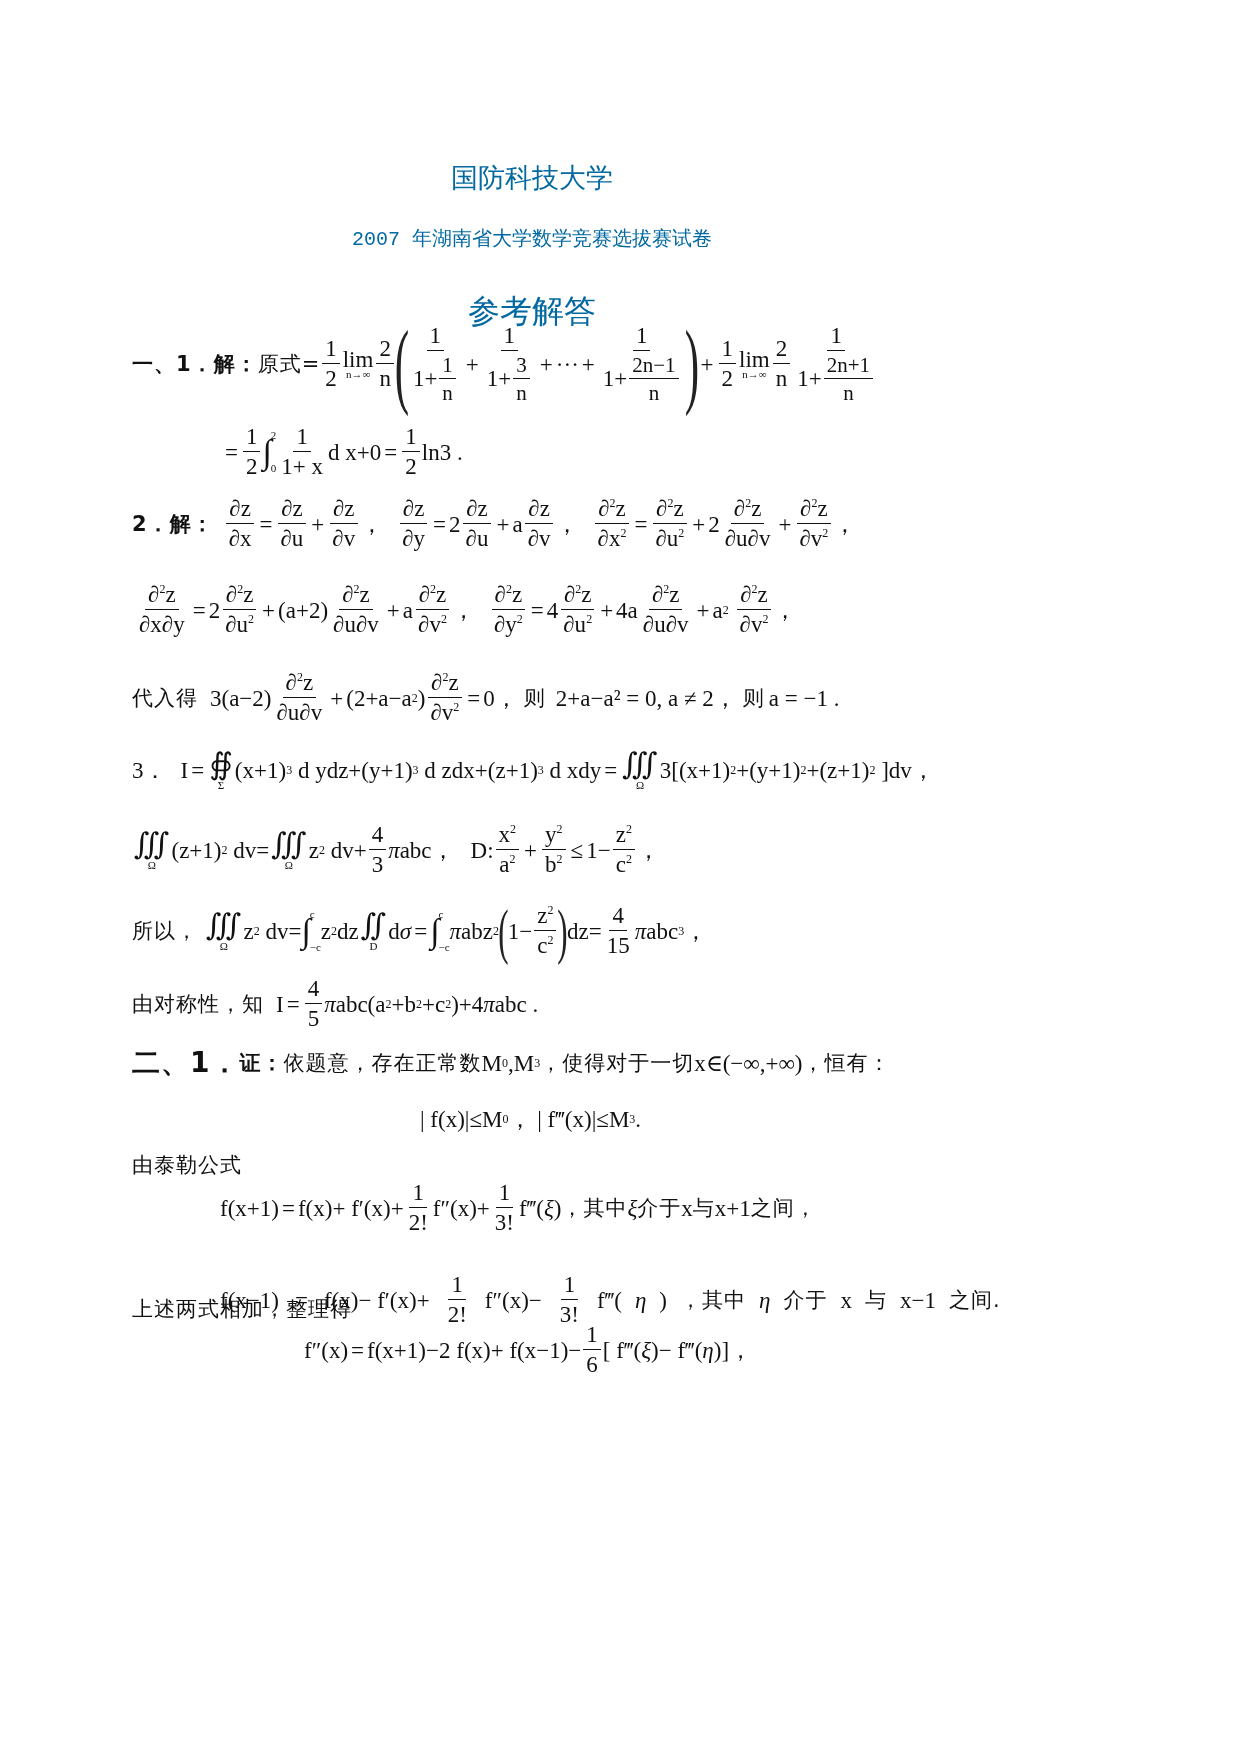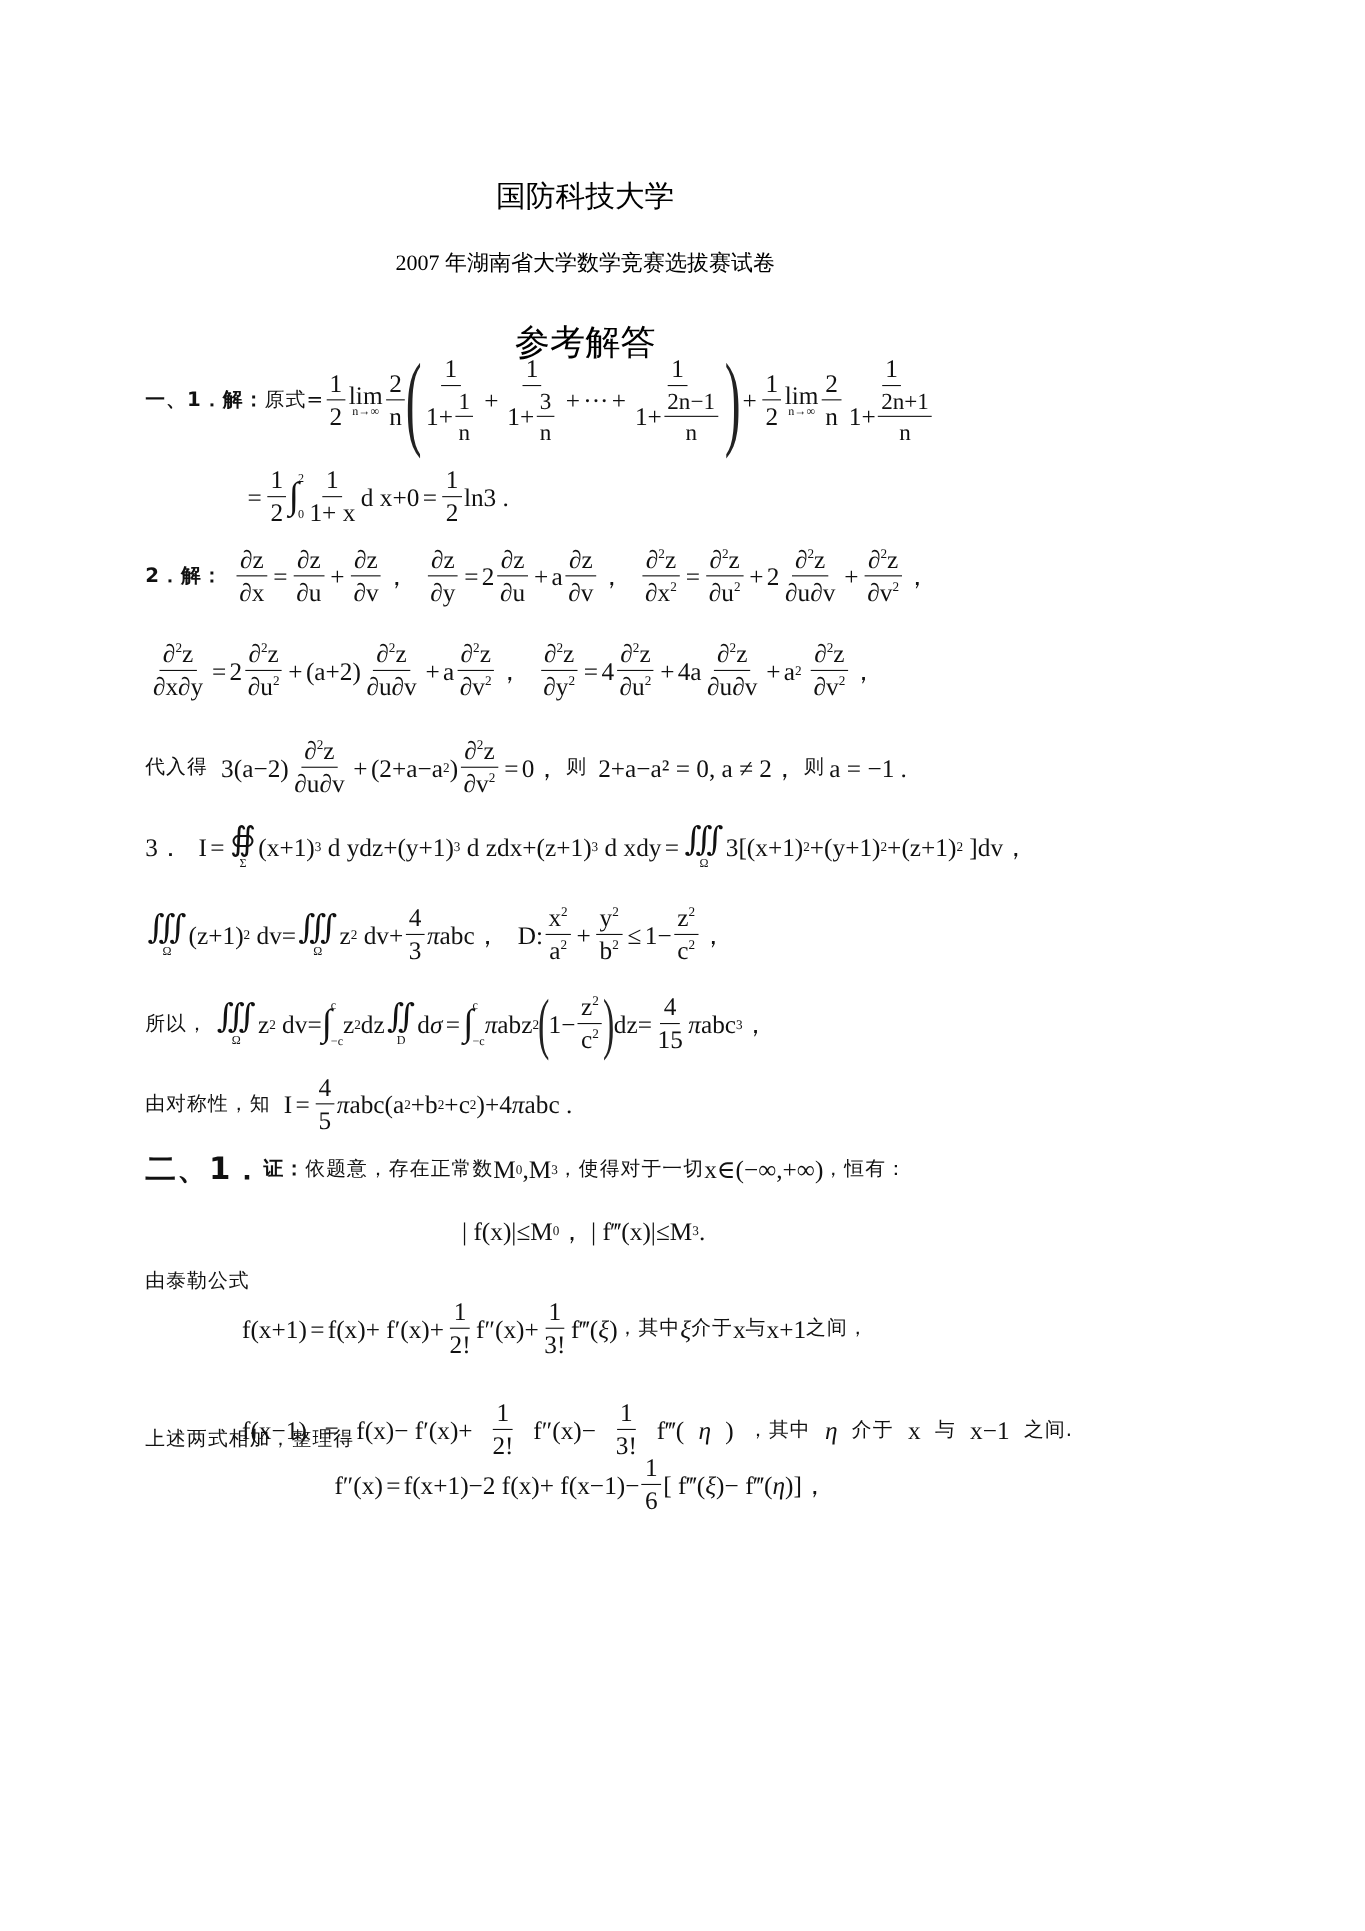--- a/index.html
+++ b/index.html
@@ -1,26 +1,26 @@
 <!DOCTYPE html>
 <html><head>
 <meta charset="utf-8">
 <style>
   html, body { margin: 0; padding: 0; background: #ffffff; }
   body { width: 1241px; height: 1755px; position: relative; overflow: hidden;
          font-family: "Liberation Serif", "DejaVu Serif", serif; color: #111; }
   .page { position: absolute; left: 0; top: 0; width: 1241px; height: 1755px; }
   .title { position: absolute; left: 0; width: 1064px; text-align: center;
-           font-family: Liberation Serif, serif; color: #000000; }
+           font-family: Liberation Mono, monospace; color: #0369a1; }
   .t1 { top: 160px; font-size: 27px; }
   .t2 { top: 225px; font-size: 20px; }
   .t3 { top: 290px; font-size: 32px; }
   .line { position: absolute; display: flex; align-items: center; white-space: nowrap;
           font-size: 23px; line-height: 1; }
-  .cjk { font-family: "DejaVu Sans", sans-serif; font-size: 18px; letter-spacing: 1px; }
+  .cjk { font-family: "DejaVu Sans", sans-serif; font-size: 21px; letter-spacing: 1px; }
   .bold { font-weight: bold; }
   .frac { display: inline-flex; flex-direction: column; align-items: center; vertical-align: middle;
           margin: 0 2px; }
   .frac > .num { padding: 0 3px 2px 3px; border-bottom: 1.6px solid #111; line-height: 1.05; text-align:center; }
   .frac > .den { padding: 3px 3px 0 3px; line-height: 1.05; text-align:center; }
   .frac.small { font-size: 21px; }
   sup { font-size: 12px; vertical-align: 9px; line-height: 0; }
   sub { font-size: 12px; vertical-align: -5px; line-height: 0; }
   .op { margin: 0 3px; }
   .lim { display: inline-flex; flex-direction: column; align-items: center; margin: 0 1px; }

